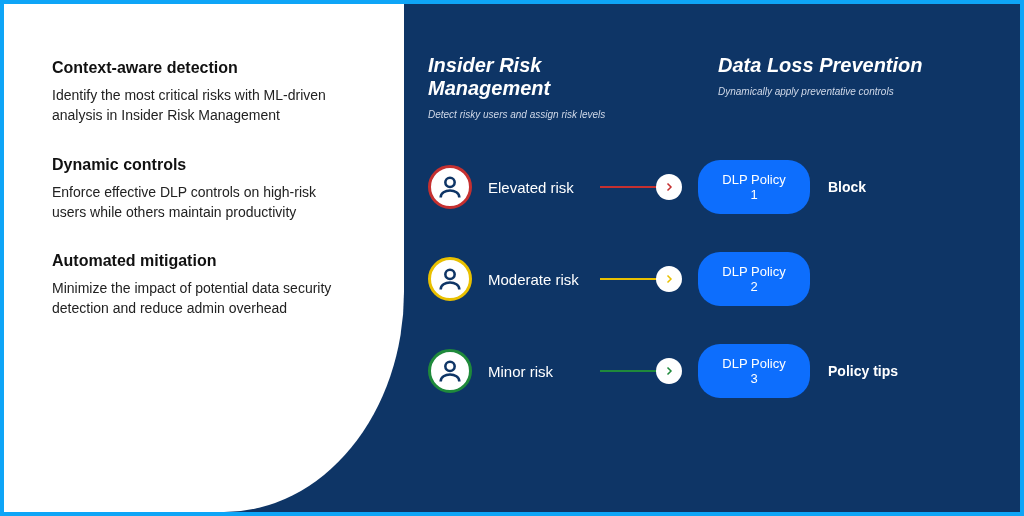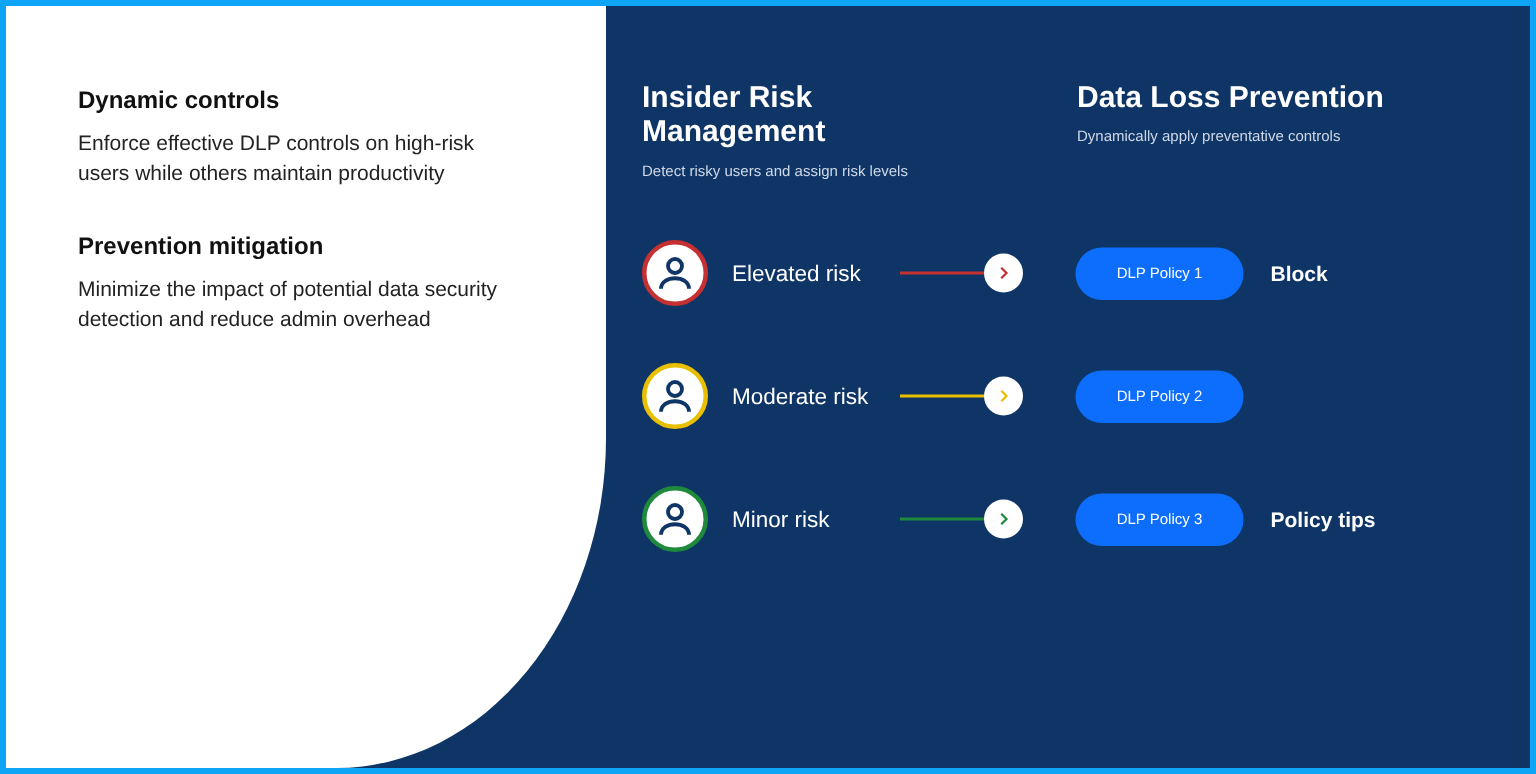--- a/index.html
+++ b/index.html
@@ -40,21 +40,21 @@
   .right-panel {
     position: absolute;
     left: 424px;
     top: 0;
     width: 590px;
     height: 508px;
     padding-top: 50px;
     color: #fff;
   }
   .cols { display: flex; gap: 50px;}
-  .col-head { max-width: 240px; }
+  .col-head { max-width: 240px; font-style: italic; }
   .col-title {
     font-size: 20px;
     font-weight: 600;
     margin-bottom: 8px;
   }
   .col-sub {
     font-size: 10px;
     color: #cfd8e8;
     line-height: 1.4;
   }
@@ -99,25 +99,25 @@
     display: flex;
     align-items: center;
     justify-content: center;
     margin-left: -2px;
     flex-shrink: 0;
   }
   .arrow-btn svg { display:block; }
   .policy {
     background: #0d6efd;
     color: #fff;
-    font-size: 10px;
+    font-size: 13px;
     font-weight: 500;
     border-radius: 22px;
     padding: 12px 22px;
-    margin-left: 35px;
+    margin-left: 16px;
     flex-shrink: 0;
     text-align: center;
     width: 112px;
   }
   .action {
     color: #fff;
     font-size: 14px;
     margin-left: 18px;
     max-width: 90px;
     line-height: 1.3;
@@ -127,25 +127,29 @@
   .c-yellow { background:#e9c000; }
   .c-green { background:#1f8a3b; }
 </style>
 </head>
 <body>
 
 <div class="frame">
 
   <div class="left-panel">
     <div class="feature">
+      <div class="feature-title">Context-aware detection</div>
+      <div class="feature-desc">Identify the most critical risks with ML-driven analysis in Insider Risk Management</div>
+    </div>
+    <div class="feature">
       <div class="feature-title">Dynamic controls</div>
       <div class="feature-desc">Enforce effective DLP controls on high-risk users while others maintain productivity</div>
     </div>
     <div class="feature">
-      <div class="feature-title">Prevention mitigation</div>
+      <div class="feature-title">Automated mitigation</div>
       <div class="feature-desc">Minimize the impact of potential data security detection and reduce admin overhead</div>
     </div>
   </div>
 
   <div class="right-panel">
     <div class="cols">
       <div class="col-head" style="width:260px">
         <div class="col-title">Insider Risk Management</div>
         <div class="col-sub">Detect risky users and assign risk levels</div>
       </div>

